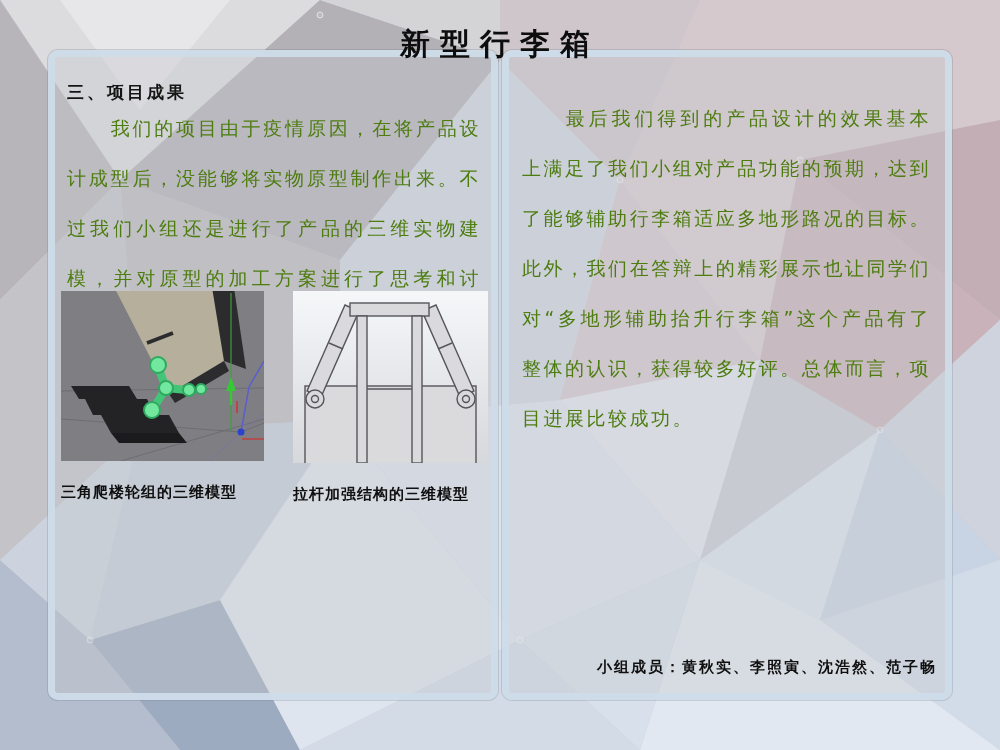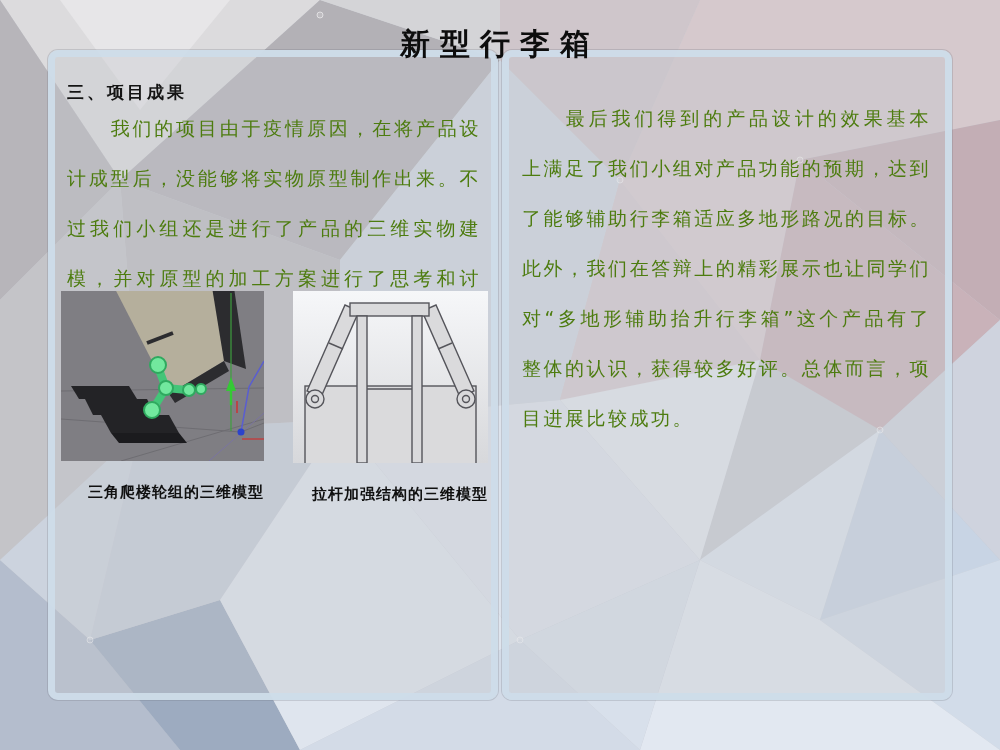--- a/index.html
+++ b/index.html
@@ -30,21 +30,21 @@
     font-size:19px;line-height:50px;letter-spacing:2.5px;
     text-align:justify;text-indent:2.3em;color:#4d7c0f;
   }
   #left-para1{position:absolute;left:12px;right:10px;top:46px;}
   #left-para2{position:absolute;left:12px;right:10px;top:476px;}
   #right-para{position:absolute;left:13px;right:14px;top:36px;}
   .figures{position:absolute;left:6px;top:234px;display:flex;align-items:flex-start;}
   .figure{display:flex;flex-direction:column;}
   .figure svg{display:block;}
   .fig-caption{
-    margin-top:22px;text-align:right;font-size:15px;font-weight:bold;
+    margin-top:22px;text-align:left;font-size:15px;font-weight:bold;
     letter-spacing:1px;color:#101010;
   }
   #fig2{margin-left:29px;}
   #fig2 .fig-caption{}
   .members{
     position:absolute;right:8px;bottom:16px;font-size:15px;font-weight:bold;
     letter-spacing:2px;color:#101010;
   }
 </style>
 </head>
@@ -174,13 +174,14 @@
         </g>
       </svg>
       <div class="fig-caption">拉杆加强结构的三维模型</div>
     </div>
   </div>
 
 </div>
 
 <div class="panel" id="right-panel">
   <div class="body-text" id="right-para">最后我们得到的产品设计的效果基本上满足了我们小组对产品功能的预期，达到了能够辅助行李箱适应多地形路况的目标。此外，我们在答辩上的精彩展示也让同学们对“多地形辅助抬升行李箱”这个产品有了整体的认识，获得较多好评。总体而言，项目进展比较成功。</div>
+  <div class="members">小组成员：黄秋实、李照寅、沈浩然、范子畅</div>
 </div>
 
 </body></html>

